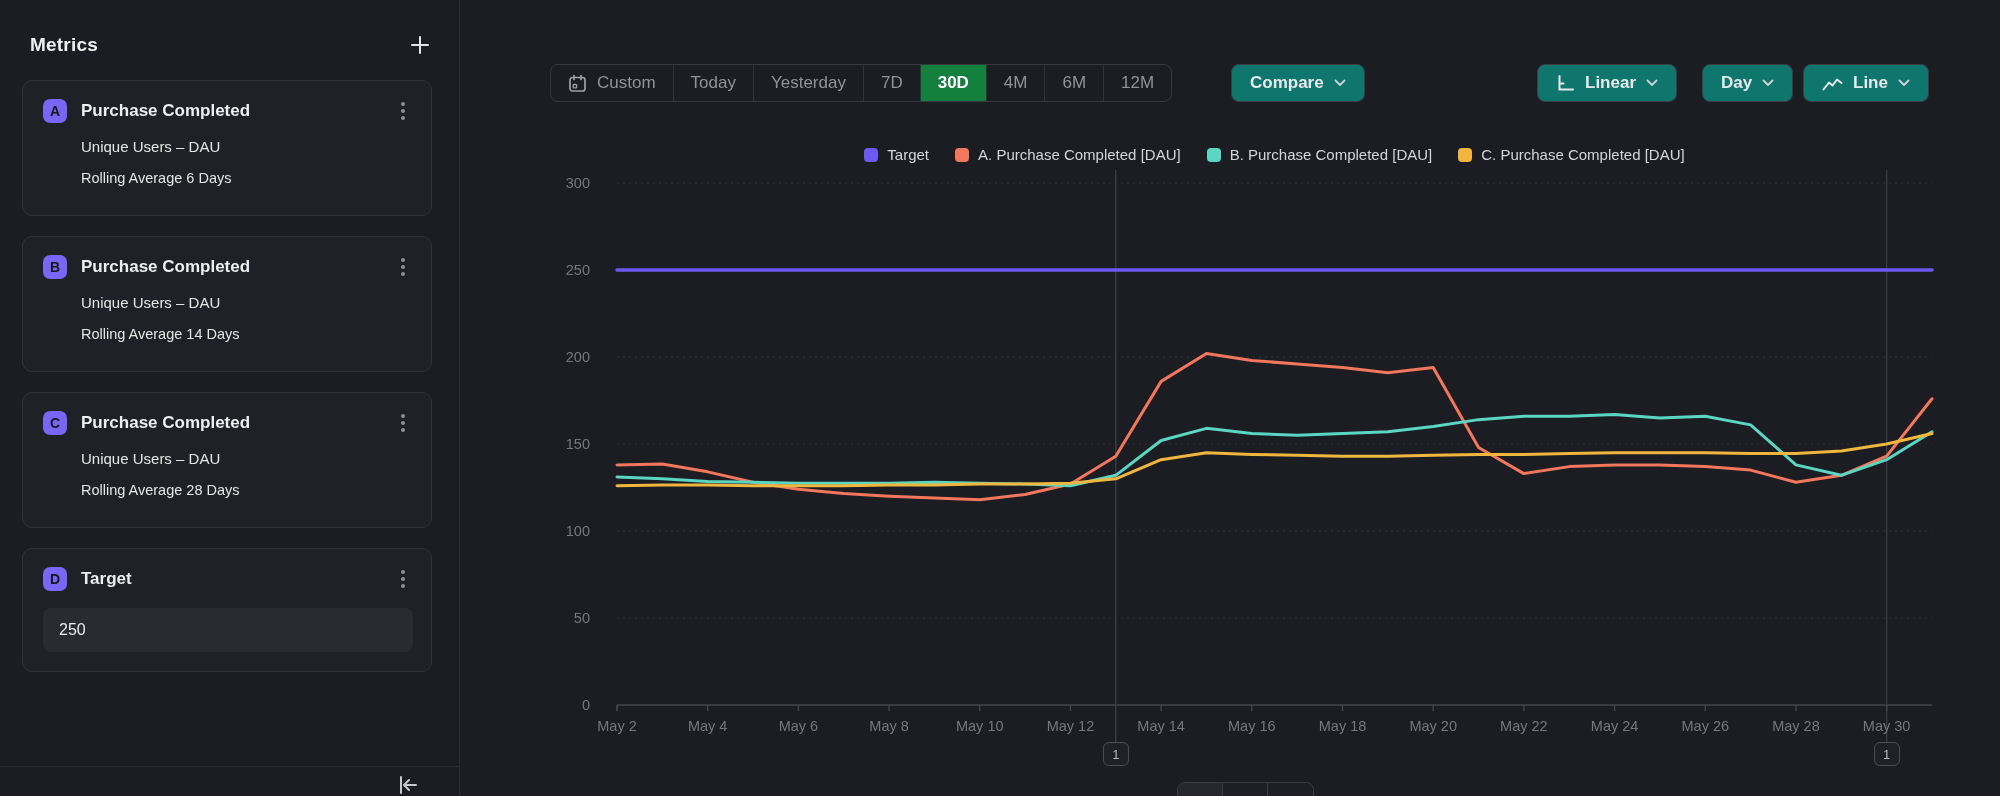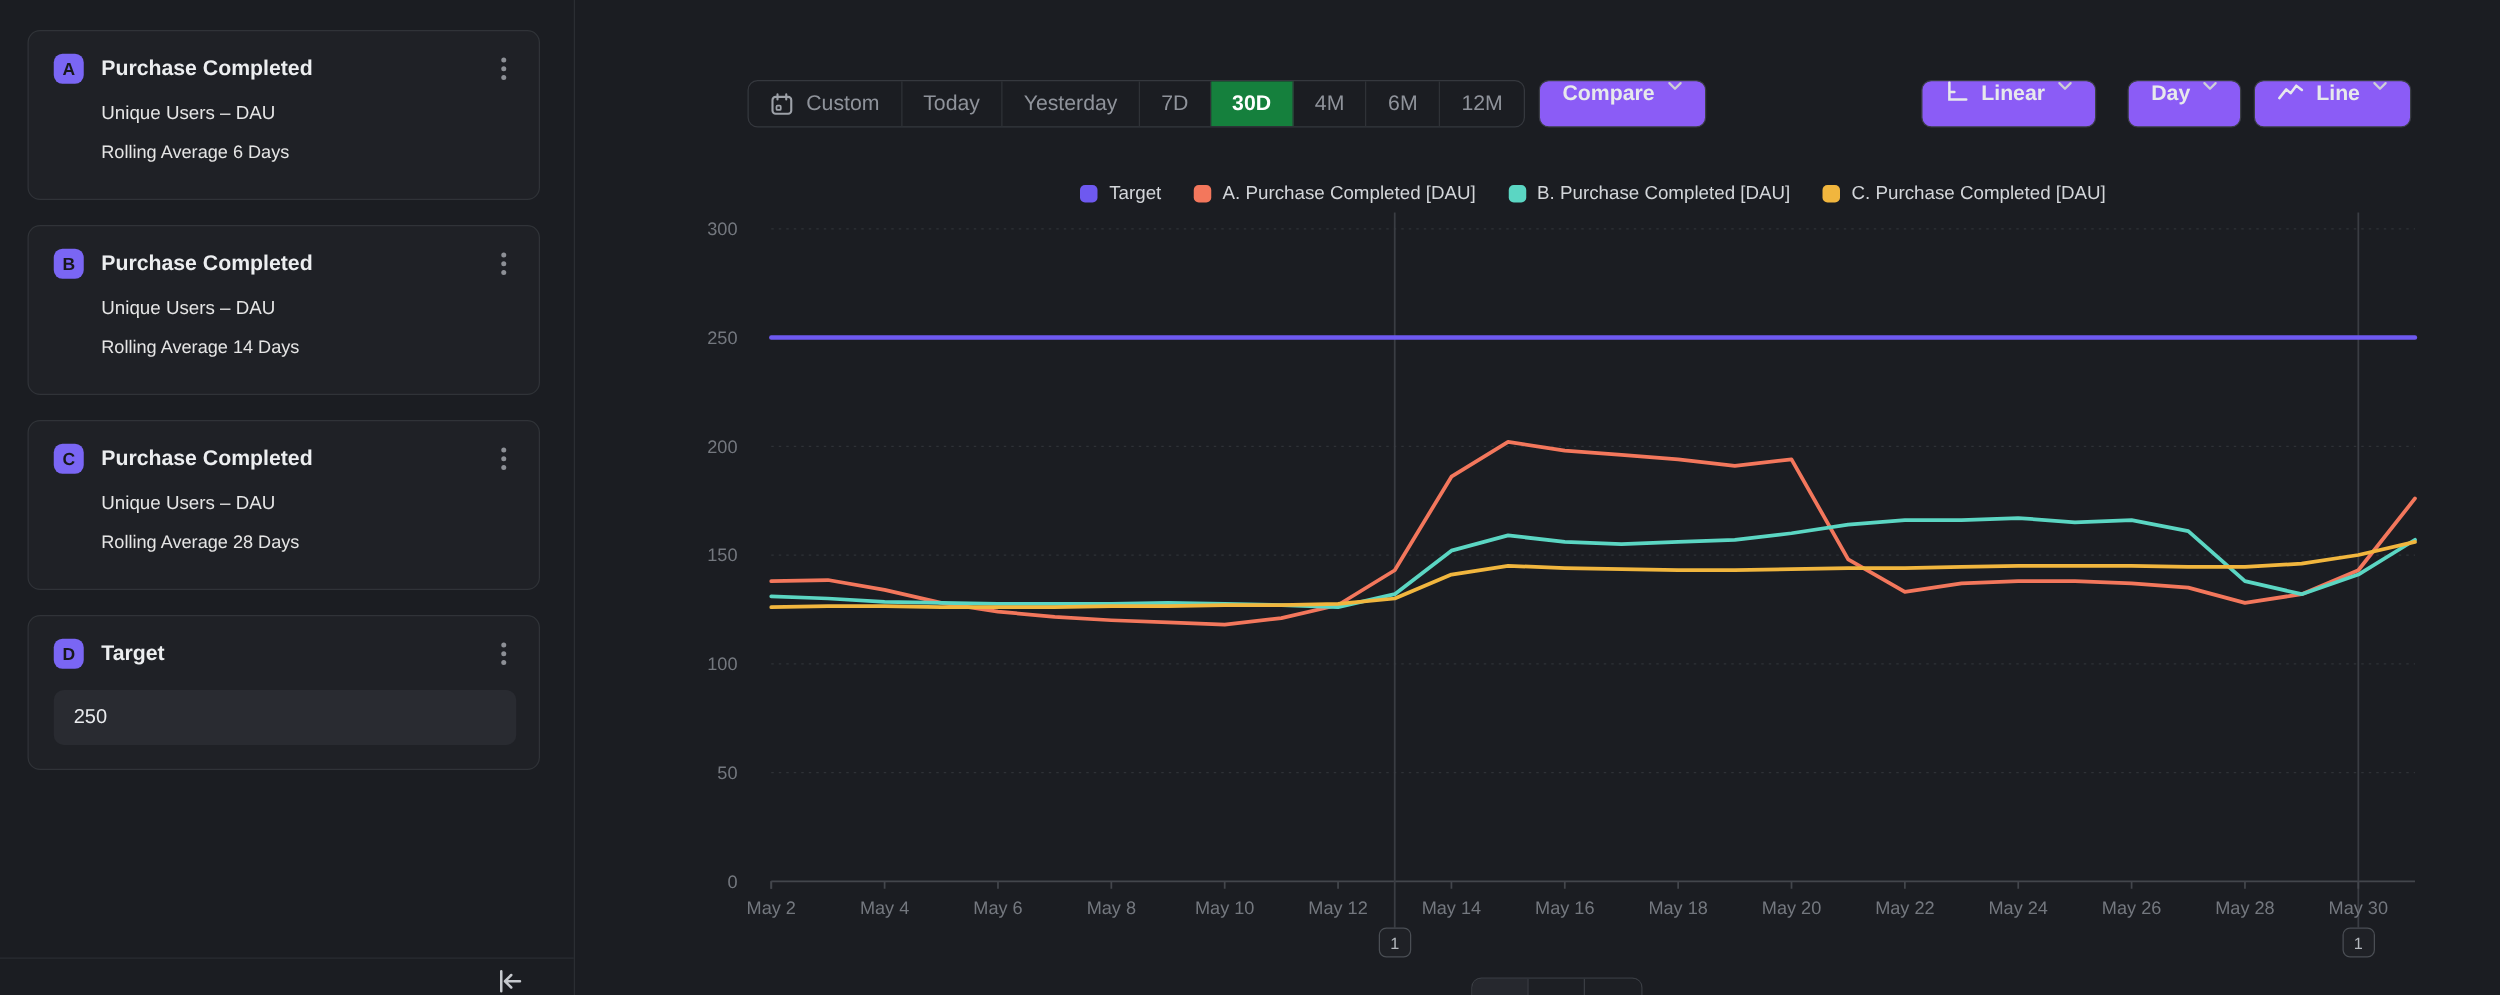--- a/index.html
+++ b/index.html
@@ -21,25 +21,25 @@
   .kebab span { width:4px; height:4px; border-radius:50%; background:#8d9096; }
   .card-sub { margin:14px 0 0 38px; font-size:15px; color:#e5e5e5; }
   .card-sub.second { margin-top:15px; font-size:14.5px; }
   .target-input { margin:16px 0 0 0; width:370px; height:44px; background:#292b31; border:none; border-radius:8px; padding:0 16px; font-size:16px; color:#e9ebee; font-family:inherit; outline:none; }
   .filter-row { position:absolute; left:0; right:0; top:728px; margin:0; padding:0 28px 0 30px; display:flex; align-items:center; justify-content:space-between; }
   .filter-row .sec-title { color:#8f939a; }
   .side-divider { position:absolute; left:0; right:0; top:766px; height:1px; background:#2a2d32; }
   .collapse-btn { position:absolute; left:396px; top:774px; }
 
   
-  .range-group { position:absolute; left:550px; top:64px; height:38px; display:flex; align-items:stretch; border:1px solid #35383e; border-radius:8px; overflow:hidden;margin-left:48px; }
+  .range-group { position:absolute; left:550px; top:64px; height:38px; display:flex; align-items:stretch; border:1px solid #35383e; border-radius:8px; overflow:hidden; }
   .seg { display:flex; align-items:center; gap:10px; padding:0 17px; font-size:17px; color:#8f939b; border-right:1px solid #2f3237; cursor:pointer; white-space:nowrap; }
   .seg:last-child { border-right:none; }
   .seg.active { background:#15803d; color:#ffffff; font-weight:bold; }
-  .tool-btn { position:absolute; top:64px; height:38px; display:flex; align-items:flex-start; gap:10px; padding:0 18px; border:1px solid #3a3d44; border-radius:8px; font-size:17px; font-weight:bold; color:#e7e9ec; cursor:pointer; background:#8b5cf6; }
+  .tool-btn { position:absolute; top:64px; height:38px; display:flex; align-items:center; gap:10px; padding:0 18px; border:1px solid #3a3d44; border-radius:8px; font-size:17px; font-weight:bold; color:#e7e9ec; cursor:pointer; background:#0f766e; }
   .tool-btn .lbl { white-space:nowrap; }
 
   
   .legend { position:absolute; left:617px; top:146px; width:1315px; display:flex; justify-content:center; gap:26px; align-items:center; }
   .lg-item { display:flex; align-items:center; gap:9px; cursor:pointer; }
   .swatch { width:14px; height:14px; border-radius:4px; flex:0 0 auto; }
   .lg-label { font-size:15px; color:#d3d6da; white-space:nowrap; }
 
   
   #chart-svg { position:absolute; left:0; top:0; pointer-events:none; }
@@ -56,20 +56,28 @@
   .vt-btn { width:45px; height:34px; display:flex; align-items:flex-end; justify-content:center; padding-top:6px; border-right:1px solid #3a3d43; background:#1d1f24; cursor:pointer; }
   .vt-btn:last-child { border-right:none; }
   .vt-btn.active { background:#26282e; }
 </style>
 </head>
 <body>
 
 <div class="page">
 
   <aside class="sidebar">
+    <div class="side-header">
+      <span class="sec-title">Metrics</span>
+      <span class="icon-btn">
+        <svg width="22" height="22" viewBox="0 0 22 22">
+            <path d="M11 3v16M3 11h16" stroke="#e3e5e8" stroke-width="2" stroke-linecap="round" fill="none"></path>
+          </svg>
+      </span>
+    </div>
     <div id="metric-cards">
         <div class="card">
           <div class="card-head">
             <span class="badge">A</span>
             <span class="card-title">Purchase Completed</span>
             <span class="kebab">
               <span></span>
               <span></span>
               <span></span>
             </span>

